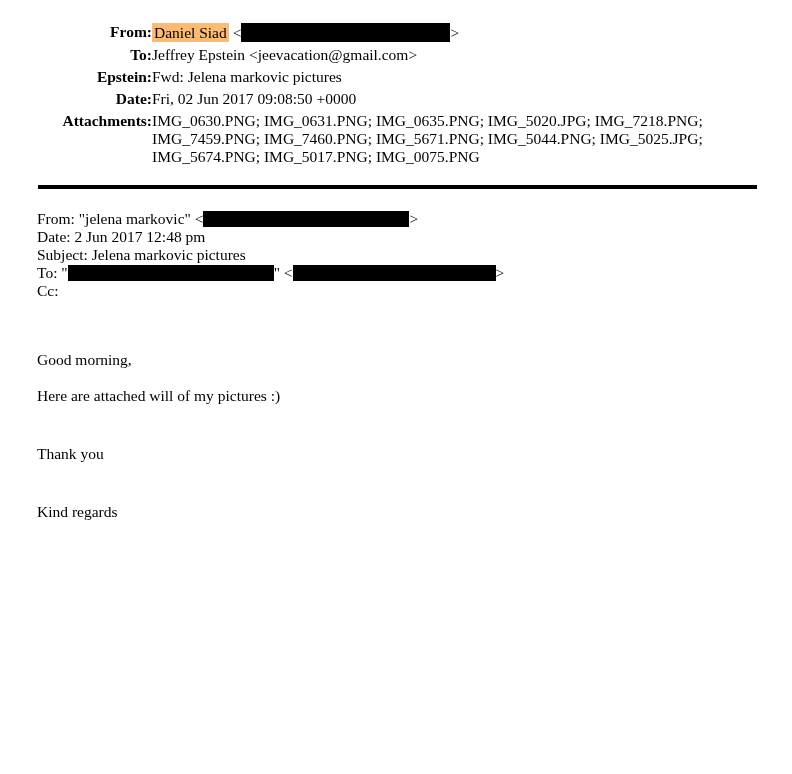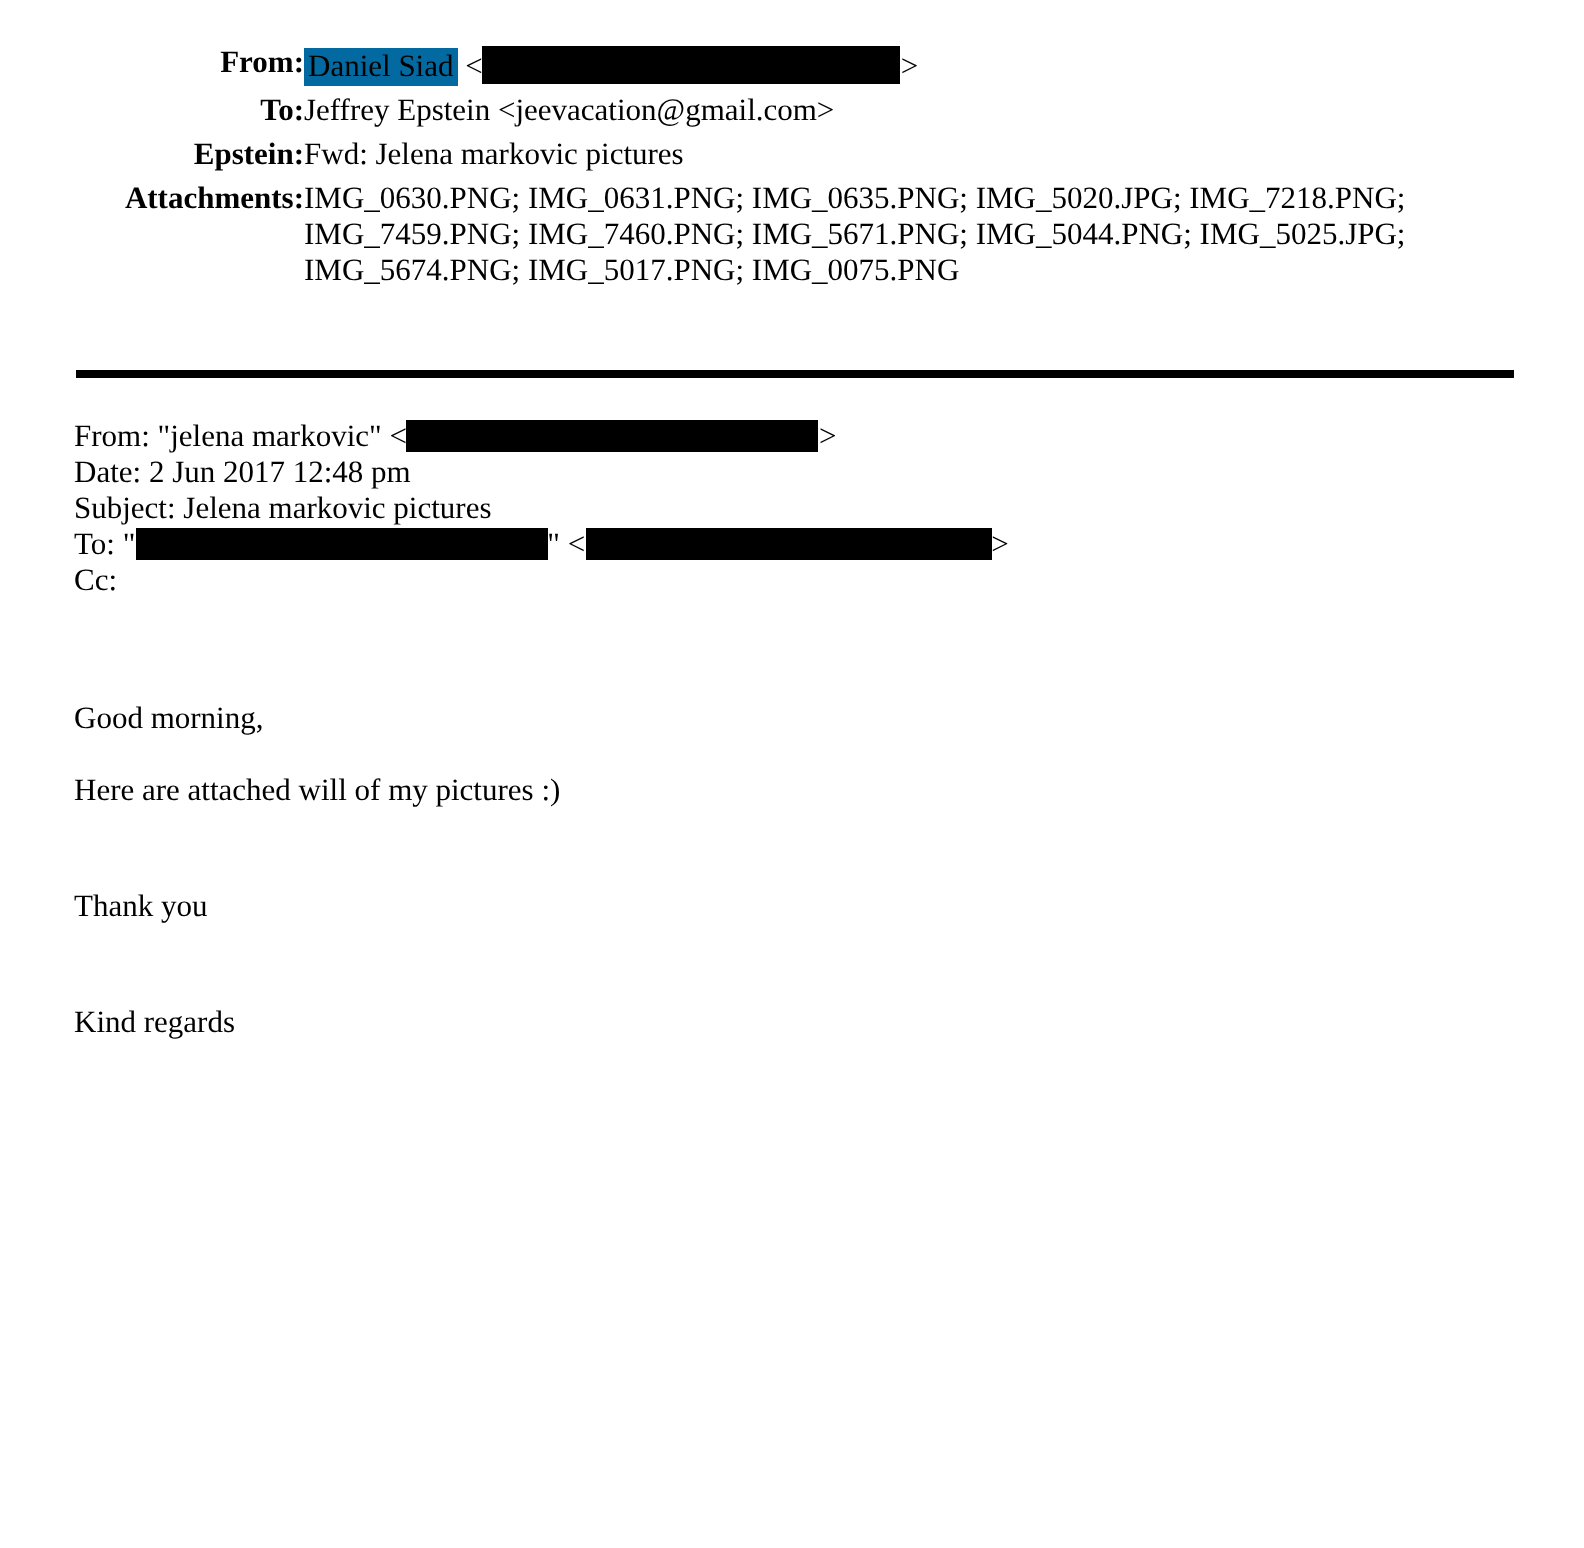--- a/index.html
+++ b/index.html
@@ -14,21 +14,21 @@
   }
   .page { position: relative; width: 792px; height: 774px; overflow: hidden; background: #ffffff; padding-left: 43px; }
 
   
   table.hdr { position: absolute; top: 21px; left: 40px; border-collapse: collapse; }
   table.hdr td { vertical-align: top; padding: 2px 0; }
   td.lbl { font-weight: bold; text-align: right; width: 112px; padding-right: 5px; white-space: nowrap; }
   td.val { width: 575px; }
   .att-line { white-space: nowrap; height: 18px; }
 
-  .hl { background: #0369a1; padding: 1px 2px; }
+  .hl { background: #fdba74; padding: 1px 2px; }
 
   
   .redact { display: inline-block; background: #000000; }
   .r-hdr-from { width: 209px; height: 19px; vertical-align: -4px; }
   .r-fwd-from { width: 206px; height: 16px; vertical-align: -3px; }
   .r-fwd-to1  { width: 206px; height: 16px; vertical-align: -3px; }
   .r-fwd-to2  { width: 203px; height: 16px; vertical-align: -3px; }
   .r-name     { width: 46px;  height: 21px; vertical-align: -5px; }
 
   
@@ -56,20 +56,24 @@
     </tr>
     <tr>
       <td class="lbl">To:</td>
       <td class="val">Jeffrey Epstein &lt;jeevacation@gmail.com&gt;</td>
     </tr>
     <tr>
       <td class="lbl">Epstein:</td>
       <td class="val">Fwd: Jelena markovic pictures</td>
     </tr>
     <tr>
+      <td class="lbl">Date:</td>
+      <td class="val">Fri, 02 Jun 2017 09:08:50 +0000</td>
+    </tr>
+    <tr>
       <td class="lbl">Attachments:</td>
       <td class="val">
         <div class="att-line">IMG_0630.PNG; IMG_0631.PNG; IMG_0635.PNG; IMG_5020.JPG; IMG_7218.PNG;</div>
         <div class="att-line">IMG_7459.PNG; IMG_7460.PNG; IMG_5671.PNG; IMG_5044.PNG; IMG_5025.JPG;</div>
         <div class="att-line">IMG_5674.PNG; IMG_5017.PNG; IMG_0075.PNG</div>
       </td>
     </tr>
   </tbody>
     </table>
 

